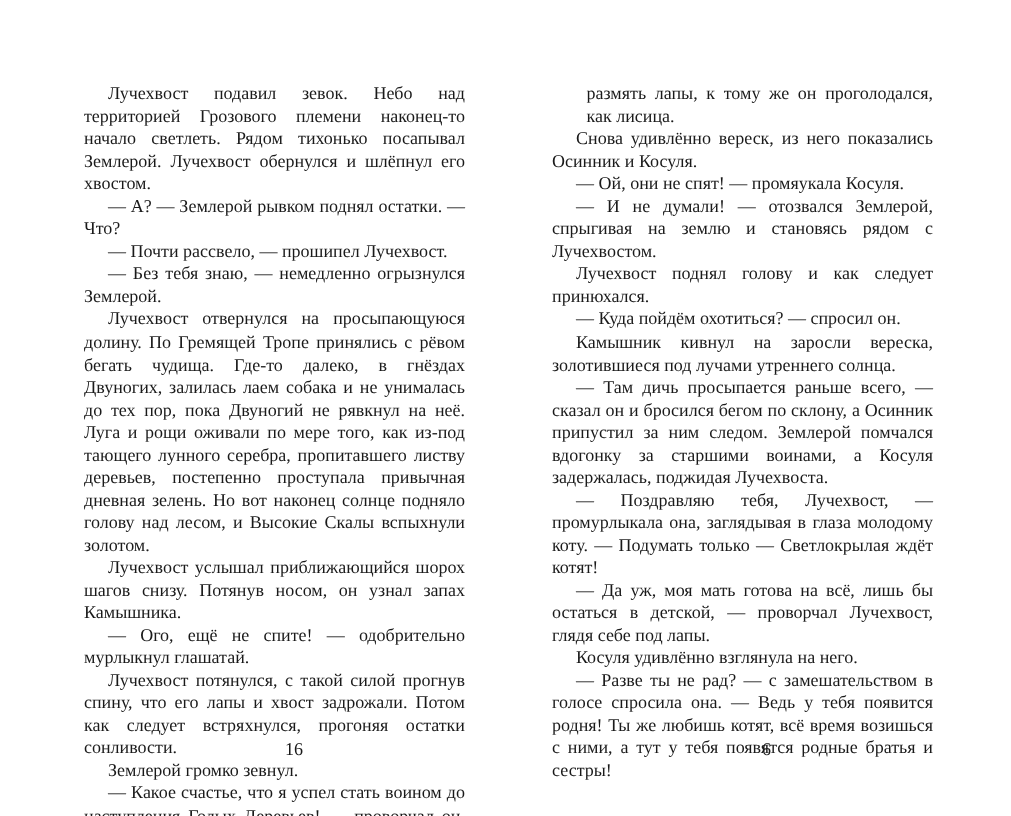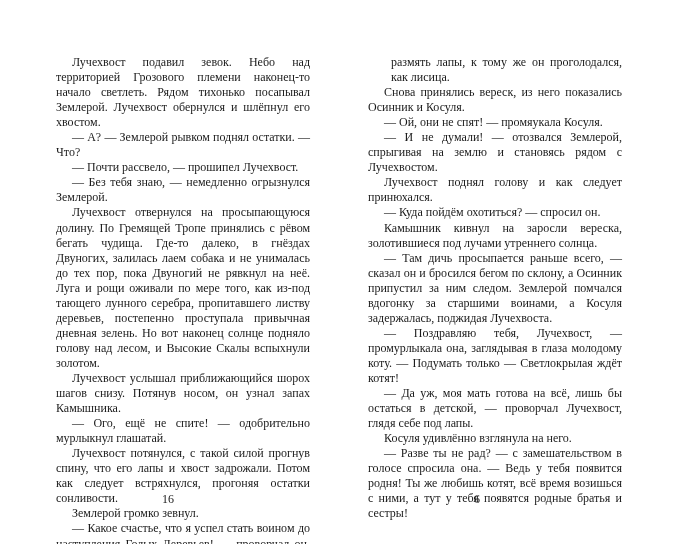--- a/index.html
+++ b/index.html
@@ -35,21 +35,21 @@
       text-align-last: left;
       text-indent: 16px;
       hyphens: manual;
     }
     .text p.noindent { text-indent: 0; margin-left: 23px; }
     .page-number {
       position: absolute;
       top: 492px;
       font-size: 12px;
       width: 40px;
-      text-align: left;
+      text-align: right;
     }
     .page-number.left { left: 162px; }
     .page-number.right { left: 474px; }
   </style>
 </head>
 <body>
 
 <div class="spread">
 
   <div class="page left text">
@@ -63,21 +63,21 @@
     <p>Лучехвост потянулся, с такой силой прогнув спину, что его лапы и хвост задрожали. Потом как следует встряхнулся, прогоняя остатки сонливости.</p>
     <p>Землерой громко зевнул.</p>
     <p>— Какое счастье, что я успел стать воином до наступления Голых Деревьев! — проворчал он. — Иначе окоченел бы на этой скале насмерть!</p>
     <p>— Не хочешь согреться на охоте? — спросил Камышник.</p>
 
   </div>
   <div class="page-number left">16</div>
 
   <div class="page right text">
     <p class="noindent">размять лапы, к тому же он проголодался, как лисица.</p>
-    <p>Снова принялись вереск, из него показались Осинник и Косуля.</p>
+    <p>Снова удивлённо вереск, из него показались Осинник и Косуля.</p>
     <p>— Ой, они не спят! — промяукала Косуля.</p>
     <p>— И не думали! — отозвался Землерой, спрыгивая на землю и становясь рядом с Лучехвостом.</p>
     <p>Лучехвост поднял голову и как следует принюхался.</p>
     <p>— Куда пойдём охотиться? — спросил он.</p>
     <p>Камышник кивнул на заросли вереска, золотившиеся под лучами утреннего солнца.</p>
     <p>— Там дичь просыпается раньше всего, — сказал он и бросился бегом по склону, а Осинник припустил за ним следом. Землерой помчался вдогонку за старшими воинами, а Косуля задержалась, поджидая Лучехвоста.</p>
     <p>— Поздравляю тебя, Лучехвост, — промурлыкала она, заглядывая в глаза молодому коту. — Подумать только — Светлокрылая ждёт котят!</p>
     <p>— Да уж, моя мать готова на всё, лишь бы остаться в детской, — проворчал Лучехвост, глядя себе под лапы.</p>
     <p>Косуля удивлённо взглянула на него.</p>
     <p>— Разве ты не рад? — с замешательством в голосе спросила она. — Ведь у тебя появится родня! Ты же любишь котят, всё время возишься с ними, а тут у тебя появятся родные братья и сестры!</p>

